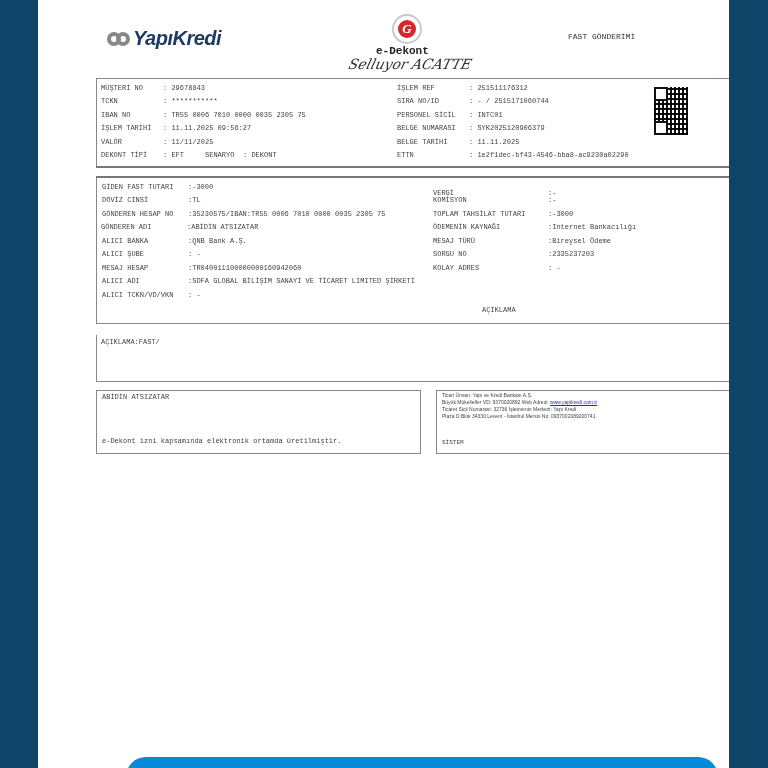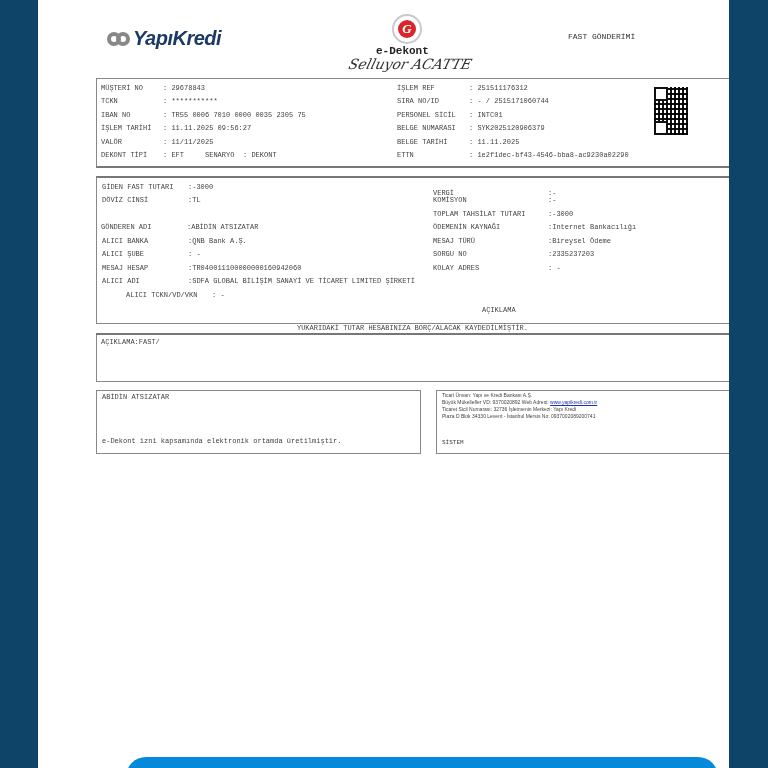--- a/index.html
+++ b/index.html
@@ -63,38 +63,38 @@
   <div class="row" style="left:359px;top:124px;"><span class="lbl" style="width:72px">BELGE NUMARASI</span><span>: SYK2025120906379</span></div>
   <div class="row" style="left:359px;top:138px;"><span class="lbl" style="width:72px">BELGE TARİHİ</span><span>: 11.11.2025</span></div>
   <div class="row" style="left:359px;top:151px;"><span class="lbl" style="width:72px">ETTN</span><span>: 1e2f1dec-bf43-4546-bba8-ac9230a02290</span></div>
 
   <div class="qr"></div>
 
   <div class="box dbl" style="left:58px;top:176px;width:633px;height:148px;border-right:none;"></div>
 
   <div class="row" style="left:64px;top:183px;"><span class="lbl" style="width:86px">GİDEN FAST TUTARI</span><span>:-3000</span></div>
   <div class="row" style="left:64px;top:196px;"><span class="lbl" style="width:86px">DÖVİZ CİNSİ</span><span>:TL</span></div>
+  <div class="row" style="left:64px;top:210px;"><span class="lbl" style="width:86px">GÖNDEREN HESAP NO</span><span>:35230575/IBAN:TR55 0006 7010 0000 0035 2305 75</span></div>
   <div class="row" style="left:63px;top:223px;"><span class="lbl" style="width:86px">GÖNDEREN ADI</span><span>:ABİDİN ATSIZATAR</span></div>
   <div class="row" style="left:64px;top:237px;"><span class="lbl" style="width:86px">ALICI BANKA</span><span>:QNB Bank A.Ş.</span></div>
   <div class="row" style="left:64px;top:250px;"><span class="lbl" style="width:86px">ALICI ŞUBE</span><span>: -</span></div>
   <div class="row" style="left:64px;top:264px;"><span class="lbl" style="width:86px">MESAJ HESAP</span><span>:TR040011100000000160942060</span></div>
   <div class="row" style="left:64px;top:277px;"><span class="lbl" style="width:86px">ALICI ADI</span><span>:SDFA GLOBAL BİLİŞİM SANAYİ VE TİCARET LIMITED ŞİRKETİ</span></div>
-  <div class="row" style="left:64px;top:291px;margin-left:24px;"><span class="lbl" style="width:86px">ALICI TCKN/VD/VKN</span><span>: -</span></div>
+  <div class="row" style="left:64px;top:291px;"><span class="lbl" style="width:86px">ALICI TCKN/VD/VKN</span><span>: -</span></div>
 
   <div class="row" style="left:395px;top:189px;"><span class="lbl" style="width:115px">VERGİ</span><span>:-</span></div>
   <div class="row" style="left:395px;top:196px;"><span class="lbl" style="width:115px">KOMİSYON</span><span>:-</span></div>
   <div class="row" style="left:395px;top:210px;"><span class="lbl" style="width:115px">TOPLAM TAHSİLAT TUTARI</span><span>:-3000</span></div>
   <div class="row" style="left:395px;top:223px;"><span class="lbl" style="width:115px">ÖDEMENİN KAYNAĞI</span><span>:Internet Bankacılığı</span></div>
   <div class="row" style="left:395px;top:237px;"><span class="lbl" style="width:115px">MESAJ TÜRÜ</span><span>:Bireysel Ödeme</span></div>
   <div class="row" style="left:395px;top:250px;"><span class="lbl" style="width:115px">SORGU NO</span><span>:2335237203</span></div>
   <div class="row" style="left:395px;top:264px;"><span class="lbl" style="width:115px">KOLAY ADRES</span><span>: -</span></div>
 
   <div class="row" style="left:444px;top:306px;">AÇIKLAMA</div>
 
-  <div class="center-text" style="left:58px;top:324px;width:633px;line-height:9px;border-bottom:2px solid #777;">YUKARIDAKİ TUTAR HESABINIZA BORÇ/ALACAK KAYDEDİLMİŞTİR.</div>
 
   <div class="box" style="left:58px;top:335px;width:633px;height:47px;border-right:none;border-top:none;"></div>
   <div class="row" style="left:63px;top:338px;">AÇIKLAMA:FAST/</div>
 
   <div class="box" style="left:58px;top:390px;width:325px;height:64px;"></div>
   <div class="row" style="left:64px;top:393px;">ABİDİN ATSIZATAR</div>
   <div class="row" style="left:64px;top:437px;">e-Dekont izni kapsamında elektronik ortamda üretilmiştir.</div>
 
   <div class="box" style="left:398px;top:390px;width:293px;height:64px;border-right:none;"></div>
   <div class="footer-small" style="left:404px;top:392px;">

